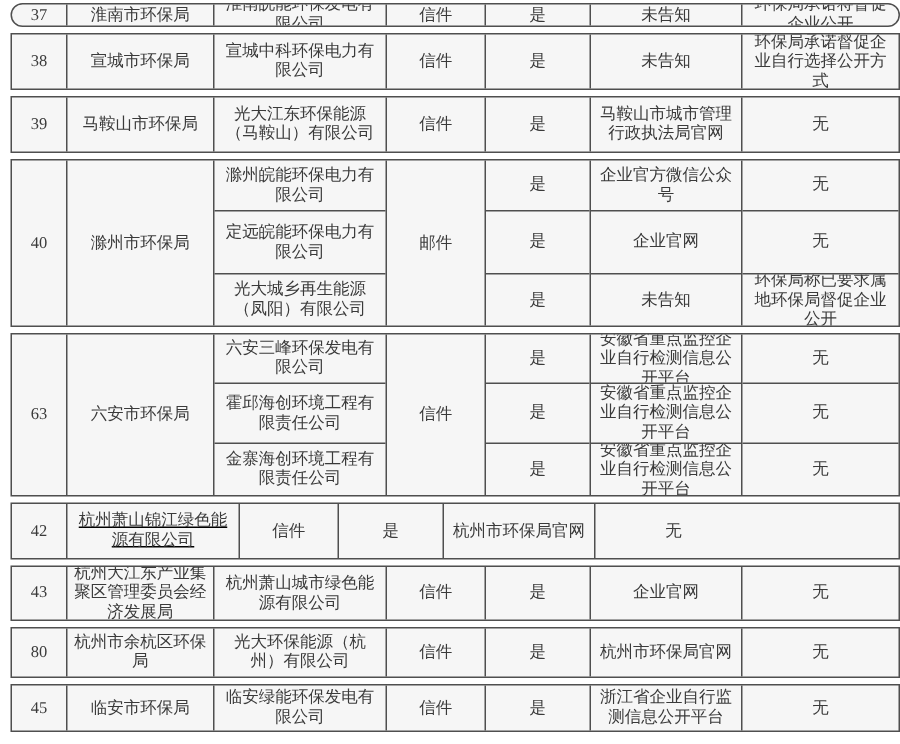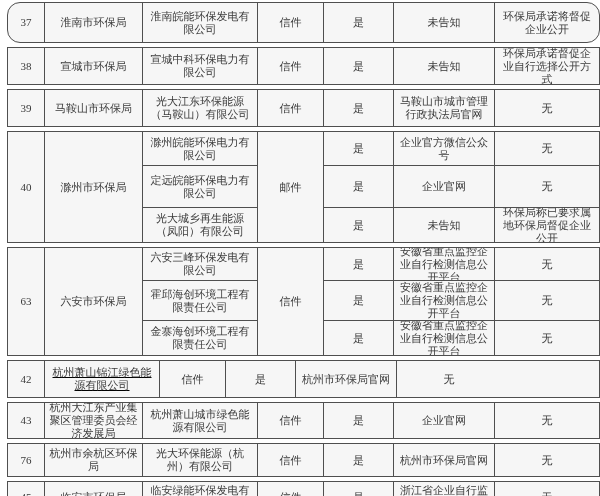--- a/index.html
+++ b/index.html
@@ -38,21 +38,21 @@
     line-height:13px;
     color:#3a3a3a;
     overflow:hidden;
   }
   .cell.divider{border-bottom:1px solid #4f4f4f;}
 </style>
 </head>
 <body>
 
 <div id="table">
-    <div class="group" style="height: 41px; border-radius: 13px;">
+    <div class="group" style="height: 16px; border-radius: 13px;">
       <div class="col" style="width: 37px;">
         <div class="cell">37</div>
       </div>
       <div class="col" style="width: 98px;">
         <div class="cell">淮南市环保局</div>
       </div>
       <div class="col" style="width: 115px;">
         <div class="cell">淮南皖能环保发电有限公司</div>
       </div>
       <div class="col" style="width: 66px;">
@@ -214,21 +214,21 @@
       </div>
       <div class="col" style="width: 101px;">
         <div class="cell">企业官网</div>
       </div>
       <div class="col last" style="width: 104px;">
         <div class="cell">无</div>
       </div>
     </div>
     <div class="group" style="height: 34px;">
       <div class="col" style="width: 37px;">
-        <div class="cell">76</div>
+        <div class="cell">80</div>
       </div>
       <div class="col" style="width: 98px;">
         <div class="cell">杭州市余杭区环保局</div>
       </div>
       <div class="col" style="width: 115px;">
         <div class="cell">光大环保能源（杭州）有限公司</div>
       </div>
       <div class="col" style="width: 66px;">
         <div class="cell">信件</div>
       </div>

